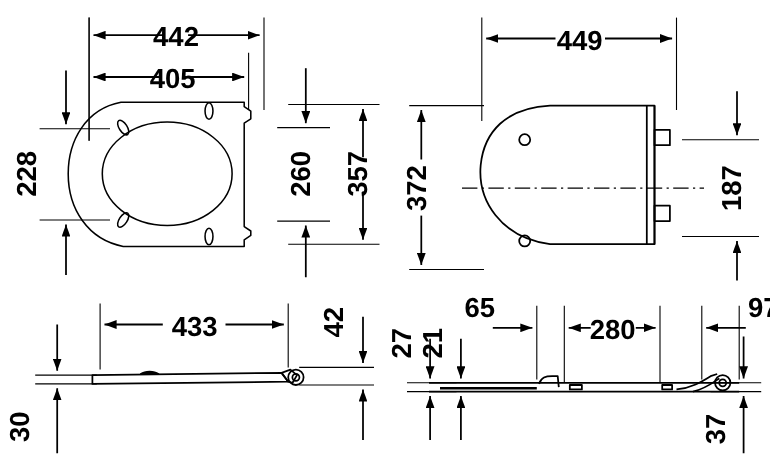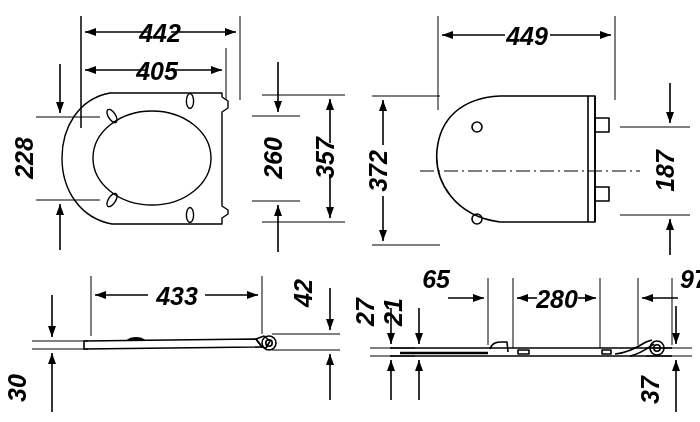--- a/index.html
+++ b/index.html
@@ -10,21 +10,20 @@
   }
   body {
     font-family: "Liberation Sans", sans-serif;
   }
   #drawing-root {
     position: relative;
     width: 700px;
     height: 422px;
     background: #ffffff;
     overflow: hidden;
-    font-style: italic;
   }
   #drawing-svg {
     display: block;
     width: 700px;
     height: 422px;
   }
   .dim-text {
     font-family: "Liberation Sans", sans-serif;
     font-weight: bold;
     font-size: 25px;

